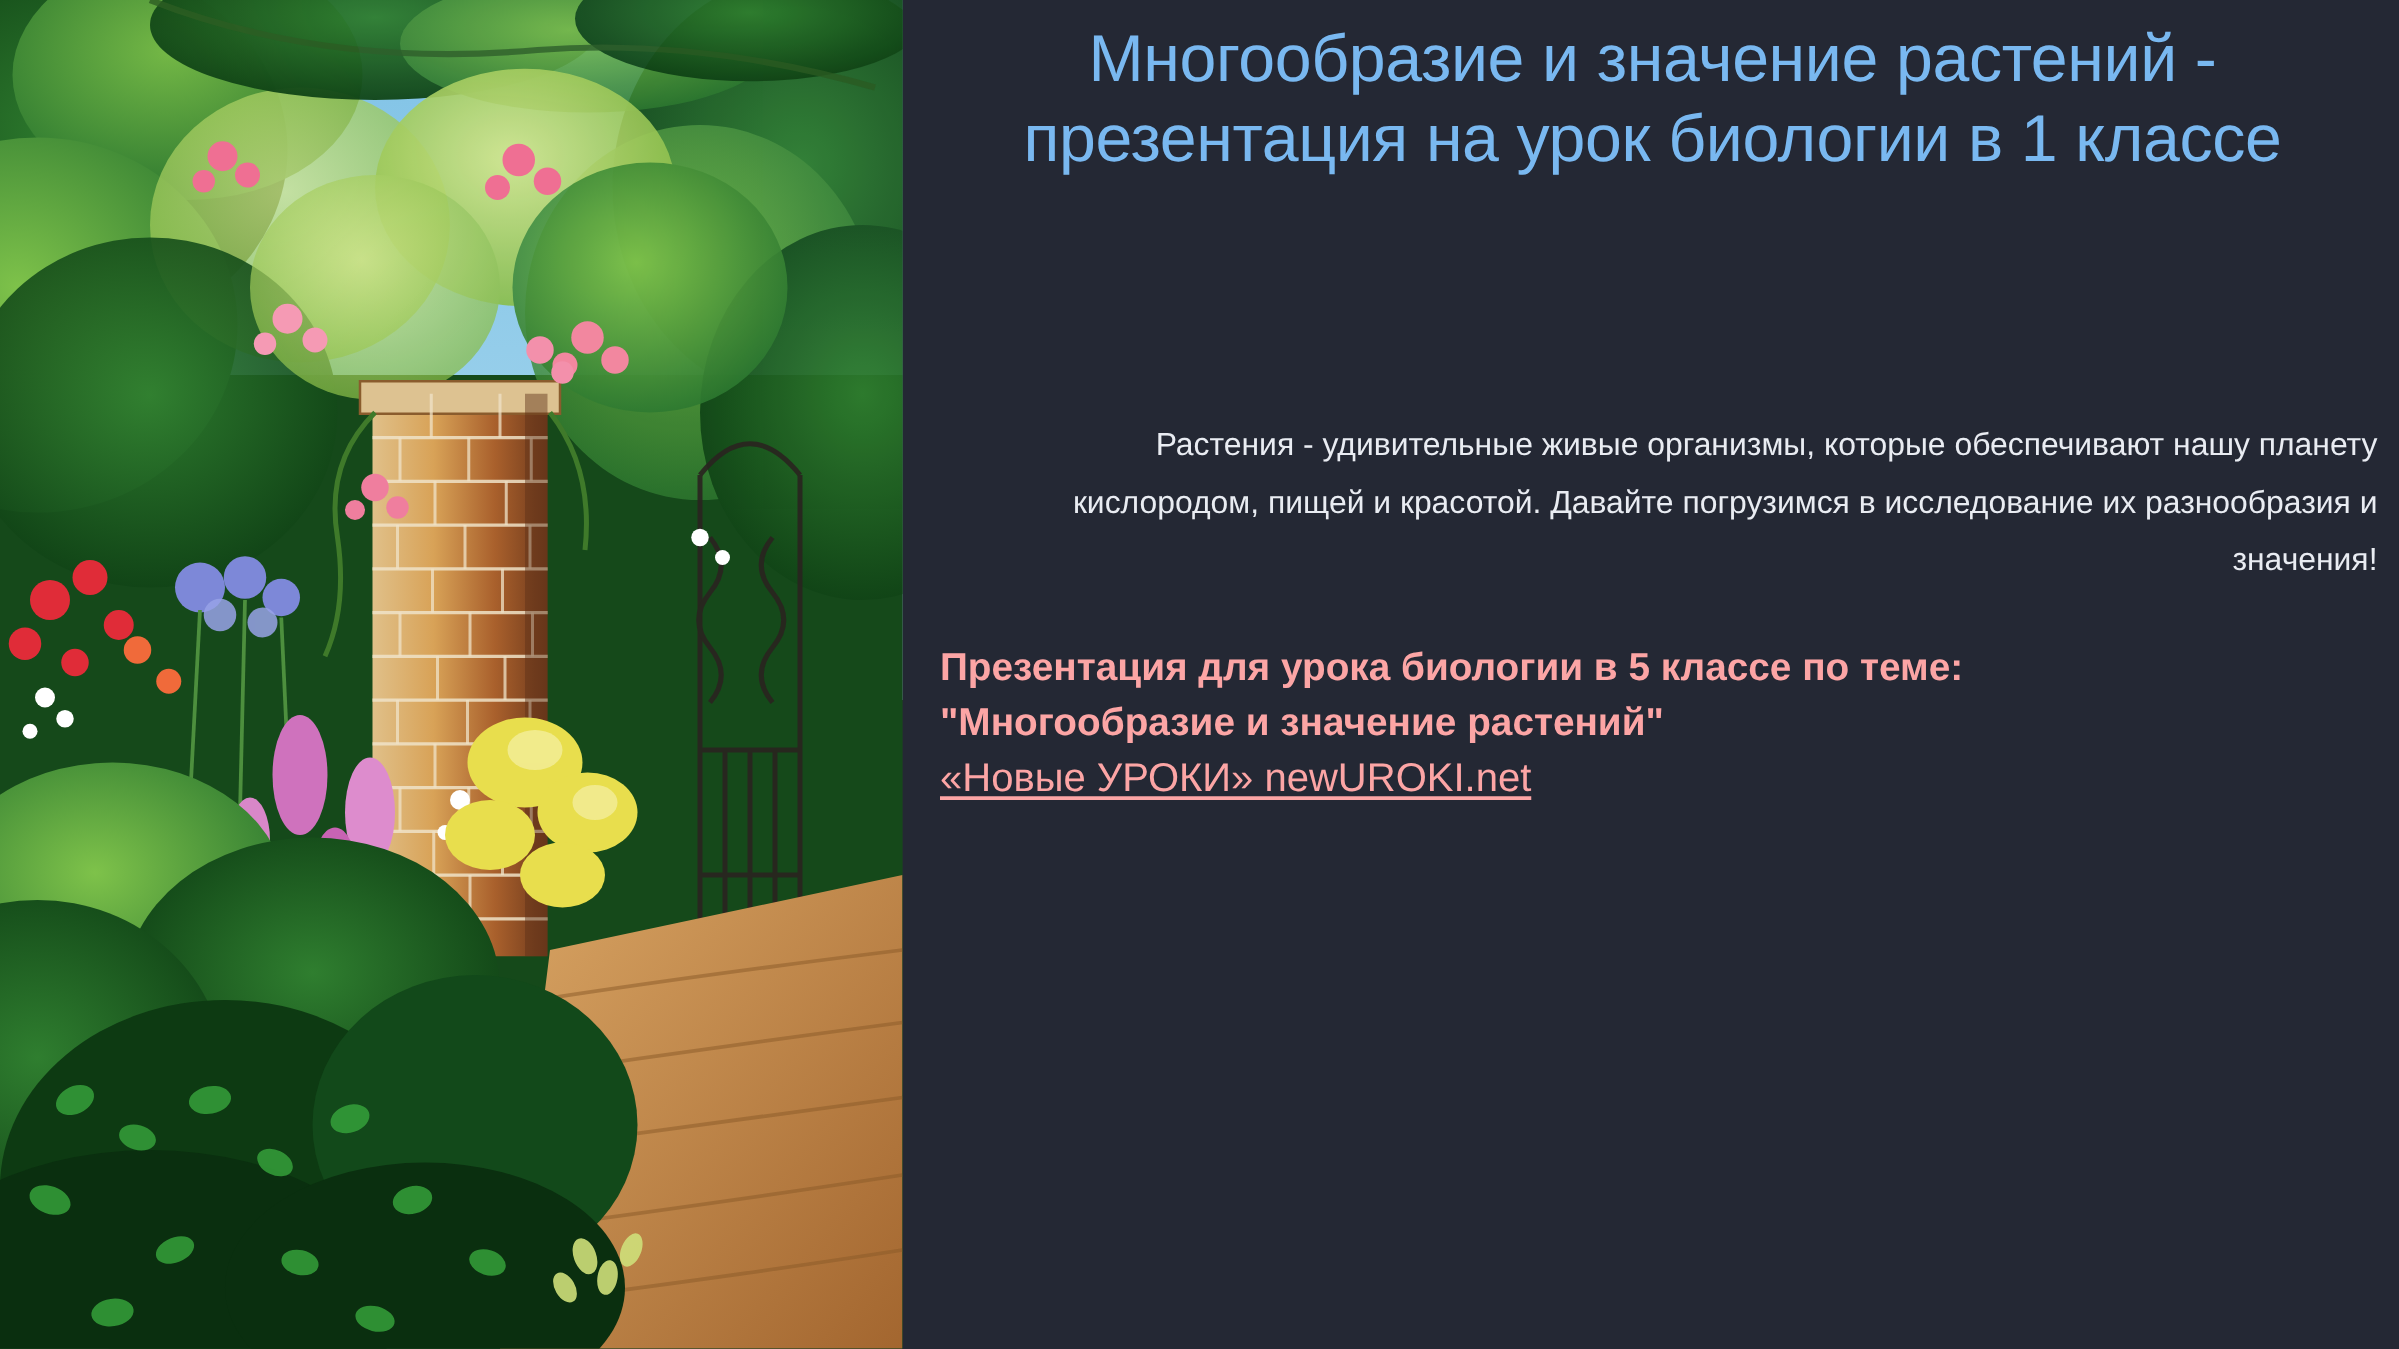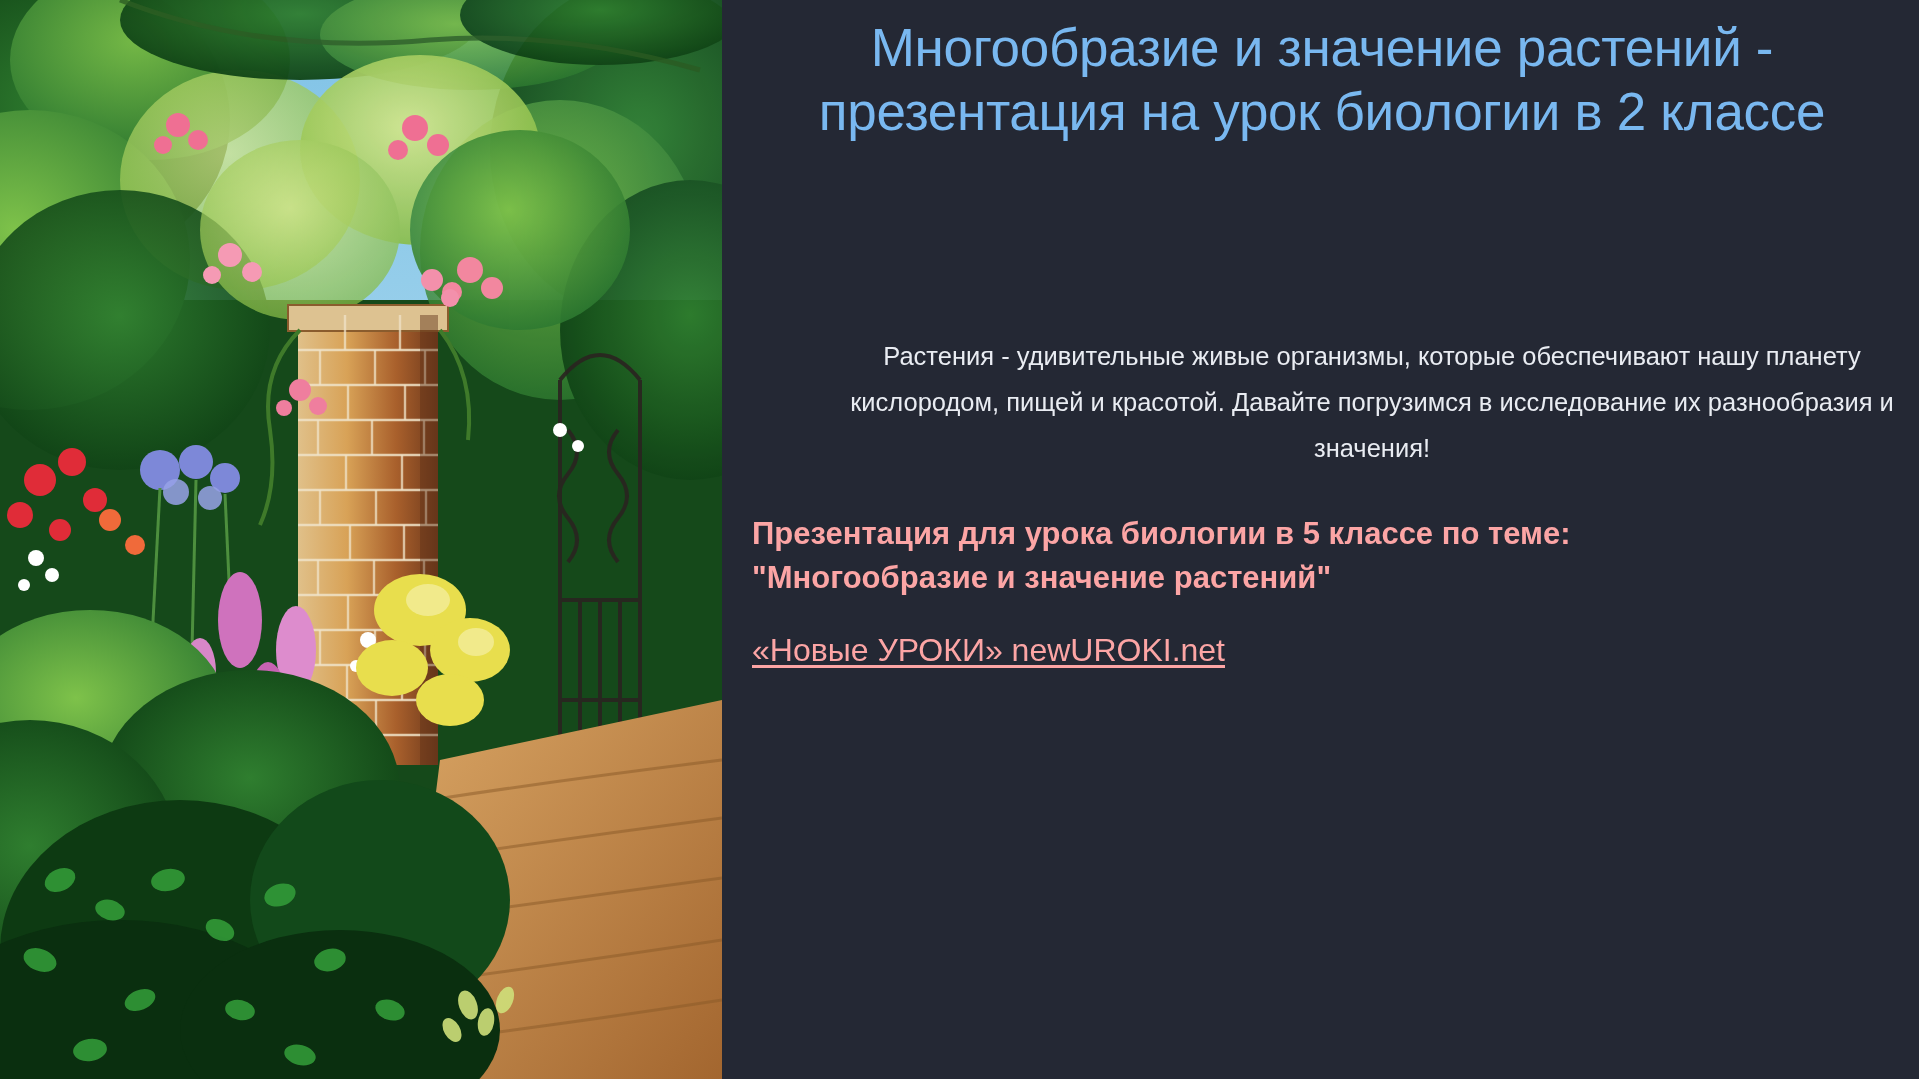--- a/index.html
+++ b/index.html
@@ -48,33 +48,33 @@
   }
 
   #intro-paragraph {
     position:absolute;
     left:120px; top:333px;
     width:1060px;
     color:#e9ecf2;
     font-size:25.5px;
     line-height:46px;
     font-weight:400;
-    text-align:center;
+    text-align:right;
   }
 
   #promo-block {
     position:absolute;
     left:30px; top:512px;
     width:1140px;
     color:#fca5a5;
   }
   .promo-line { font-size:31px; line-height:44px; white-space:nowrap; }
   .promo-line.bold { font-weight:700; }
   .promo-line.regular { font-weight:400; font-size:32px; }
-  .promo-line.link { text-decoration:underline; text-underline-offset:4px;margin-top:28px; }
+  .promo-line.link { text-decoration:underline; text-underline-offset:4px; }
 </style>
 </head>
 <body>
 
 <div id="slide">
 
   <div id="image-panel">
     <svg id="garden-art" viewBox="0 0 722 1079" preserveAspectRatio="xMidYMid slice">
       <defs>
         <linearGradient id="skyGrad" x1="0" y1="0" x2="0" y2="1">
@@ -333,21 +333,21 @@
         <ellipse cx="468" cy="1005" rx="9" ry="15" transform="rotate(-20 468 1005)"></ellipse>
         <ellipse cx="486" cy="1022" rx="8" ry="14" transform="rotate(10 486 1022)"></ellipse>
         <ellipse cx="452" cy="1030" rx="8" ry="13" transform="rotate(-30 452 1030)"></ellipse>
         <ellipse cx="505" cy="1000" rx="8" ry="14" transform="rotate(22 505 1000)"></ellipse>
       </g>
     </svg>
   </div>
 
   <div id="text-panel">
 
-    <h1 id="slide-title">Многообразие и значение растений - презентация на урок биологии в 2 классе</h1>
+    <h1 id="slide-title">Многообразие и значение растений - презентация на урок биологии в 1 классе</h1>
 
     <p id="intro-paragraph">Растения - удивительные живые организмы, которые обеспечивают нашу планету кислородом, пищей и красотой. Давайте погрузимся в исследование их разнообразия и значения!</p>
 
     <div id="promo-block">
       <div class="promo-line bold">Презентация для урока биологии в 5 классе по теме:</div>
       <div class="promo-line bold">"Многообразие и значение растений"</div>
       <div class="promo-line regular link">«Новые УРОКИ» newUROKI.net</div>
     </div>
 
   </div>

